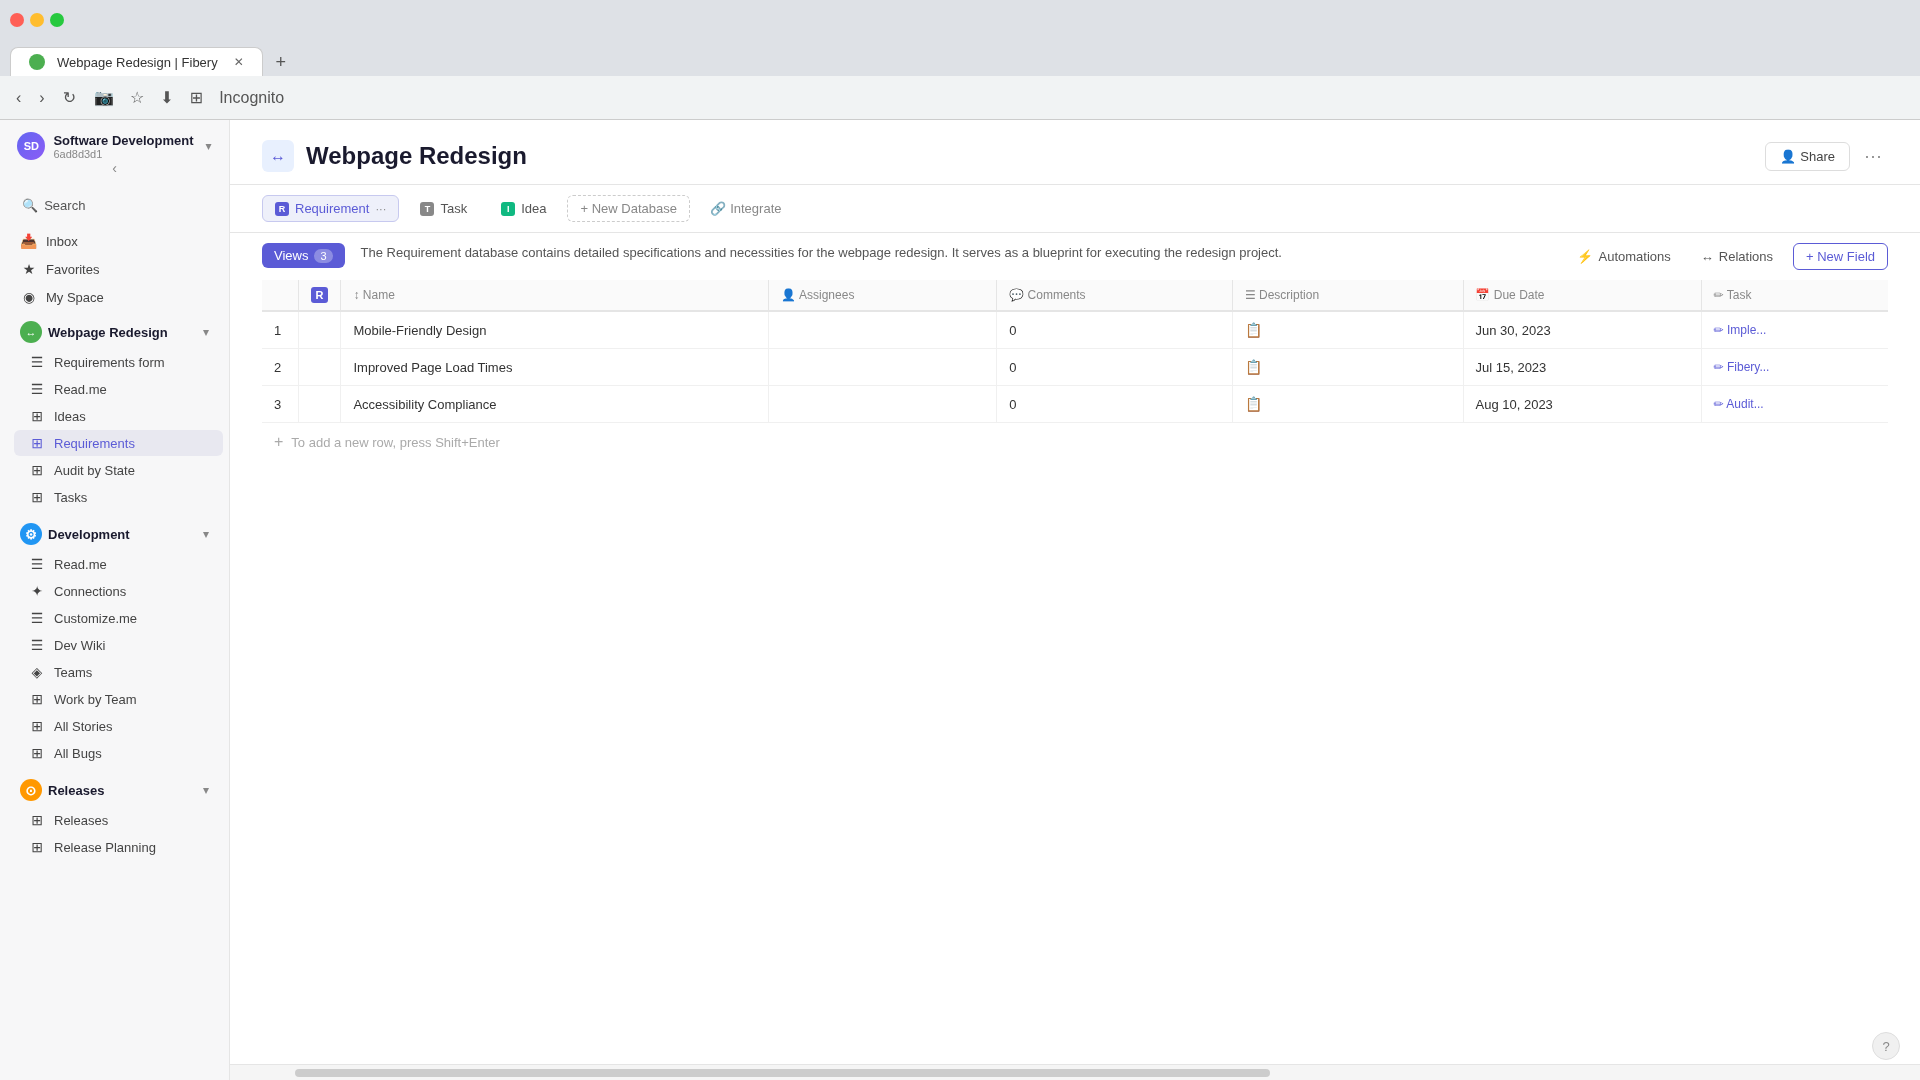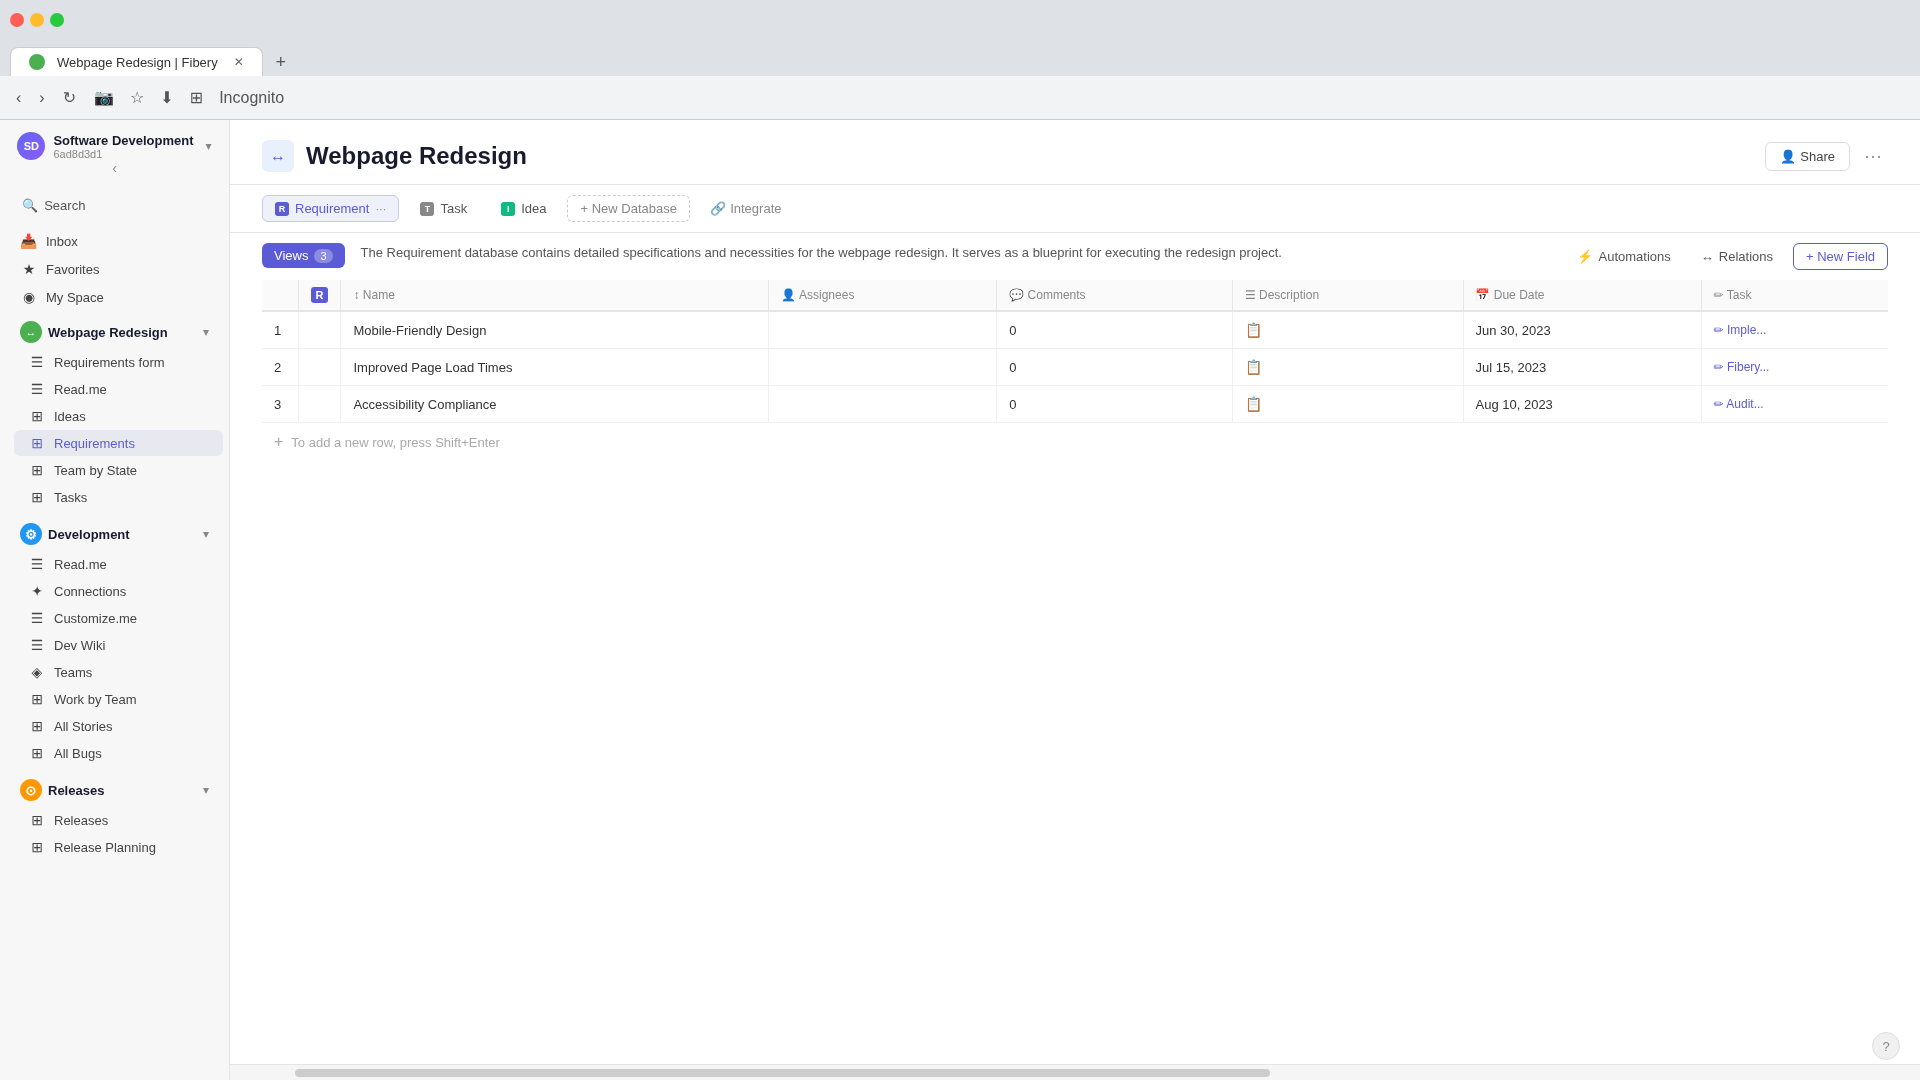--- a/index.html
+++ b/index.html
@@ -201,21 +201,21 @@
           <span class="item-icon">⊞</span>
           <span>Ideas</span>
           <span class="item-more">···</span>
         </div>
         <div class="sidebar-item active">
           <span class="item-icon">⊞</span>
           <span>Requirements</span>
         </div>
         <div class="sidebar-item">
           <span class="item-icon">⊞</span>
-          <span>Team by State</span>
+          <span>Audit by State</span>
         </div>
         <div class="sidebar-item">
           <span class="item-icon">⊞</span>
           <span>Tasks</span>
         </div>
       </div>
     </div>
 
     <div class="sidebar-section">
       <div class="sidebar-section-header">

